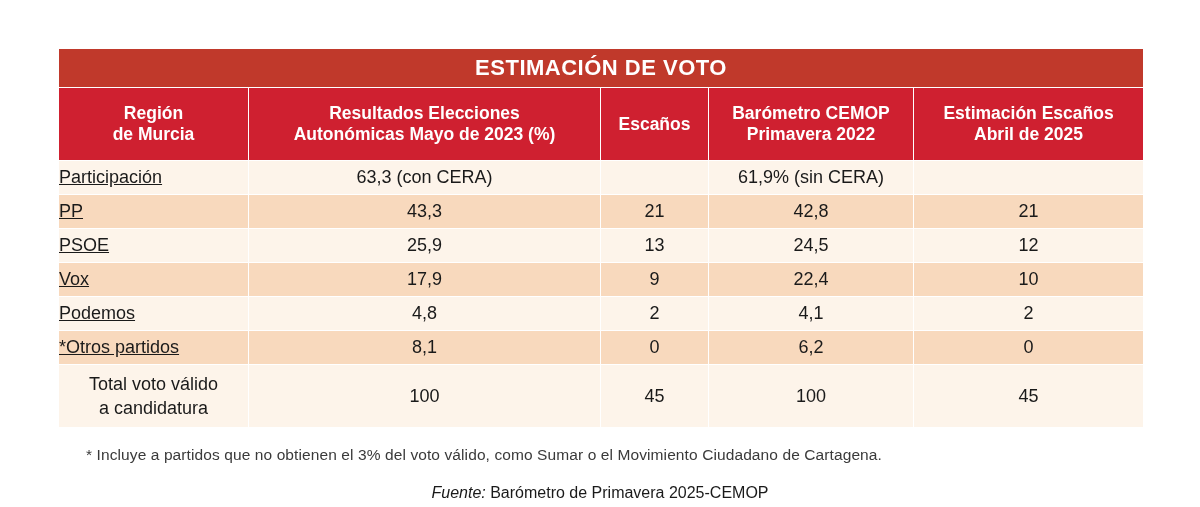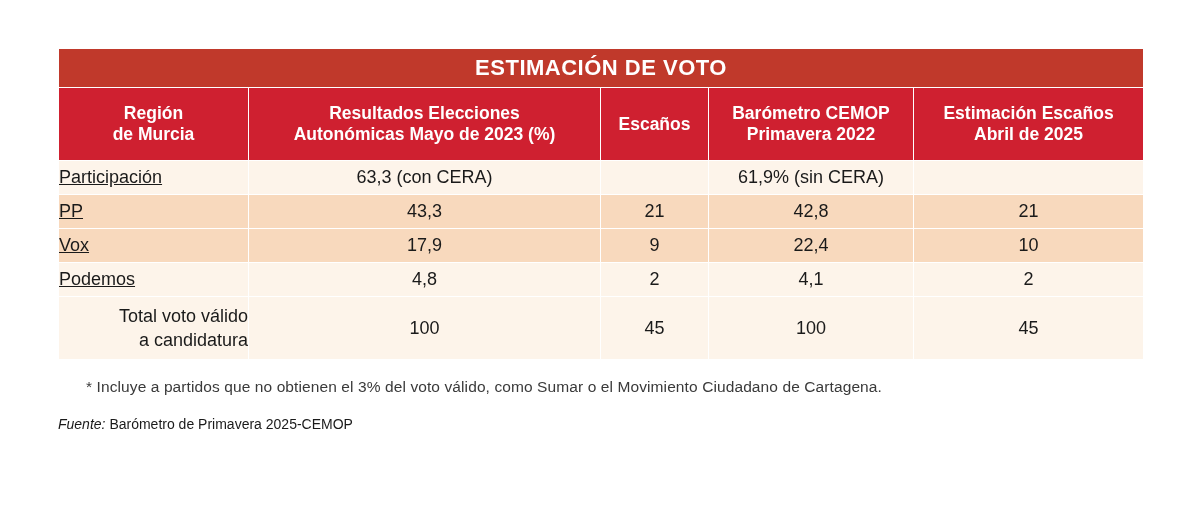--- a/index.html
+++ b/index.html
@@ -74,39 +74,40 @@
     padding-left: 12px;
     text-decoration: underline;
   }
   td.num { text-align: center; }
   tbody tr.total td {
     height: 62px;
     background: #fdf4ea;
     font-size: 18px;
   }
   td.total-label {
-    text-align: right;
+    text-align: center;
     padding-left: 12px;
     line-height: 1.35;
   }
   td.total-label .l2 { display: block; }
   .outer-border {
     border: 1px solid #d8c8b6;
   }
   .note {
     margin-top: 18px;
     font-size: 15.5px;
     color: #3a3a3a;
     letter-spacing: 0.1px;
     margin-left: 28px;
   }
   .source {
     margin-top: 20px;
-    font-size: 14px;
+    font-size: 16px;
     color: #1a1a1a;
+    text-align: center;
   }
   .source .src-label {
     font-style: italic;
   }
 </style>
 </head>
 <body>
 
 <div class="page">
 
@@ -152,33 +153,47 @@
         <td class="num">61,9% (sin CERA)</td>
         <td class="num"></td>
       </tr>
       <tr class="shade">
         <td class="label">PP</td>
         <td class="num">43,3</td>
         <td class="num">21</td>
         <td class="num">42,8</td>
         <td class="num">21</td>
       </tr>
+      <tr class="plain">
+        <td class="label">PSOE</td>
+        <td class="num">25,9</td>
+        <td class="num">13</td>
+        <td class="num">24,5</td>
+        <td class="num">12</td>
+      </tr>
       <tr class="shade">
         <td class="label">Vox</td>
         <td class="num">17,9</td>
         <td class="num">9</td>
         <td class="num">22,4</td>
         <td class="num">10</td>
       </tr>
       <tr class="plain">
         <td class="label">Podemos</td>
         <td class="num">4,8</td>
         <td class="num">2</td>
         <td class="num">4,1</td>
         <td class="num">2</td>
+      </tr>
+      <tr class="shade">
+        <td class="label">*Otros partidos</td>
+        <td class="num">8,1</td>
+        <td class="num">0</td>
+        <td class="num">6,2</td>
+        <td class="num">0</td>
       </tr>
       <tr class="total">
         <td class="total-label">
           <span>Total voto válido</span>
           <span class="l2">a candidatura</span>
         </td>
         <td class="num">100</td>
         <td class="num">45</td>
         <td class="num">100</td>
         <td class="num">45</td>

